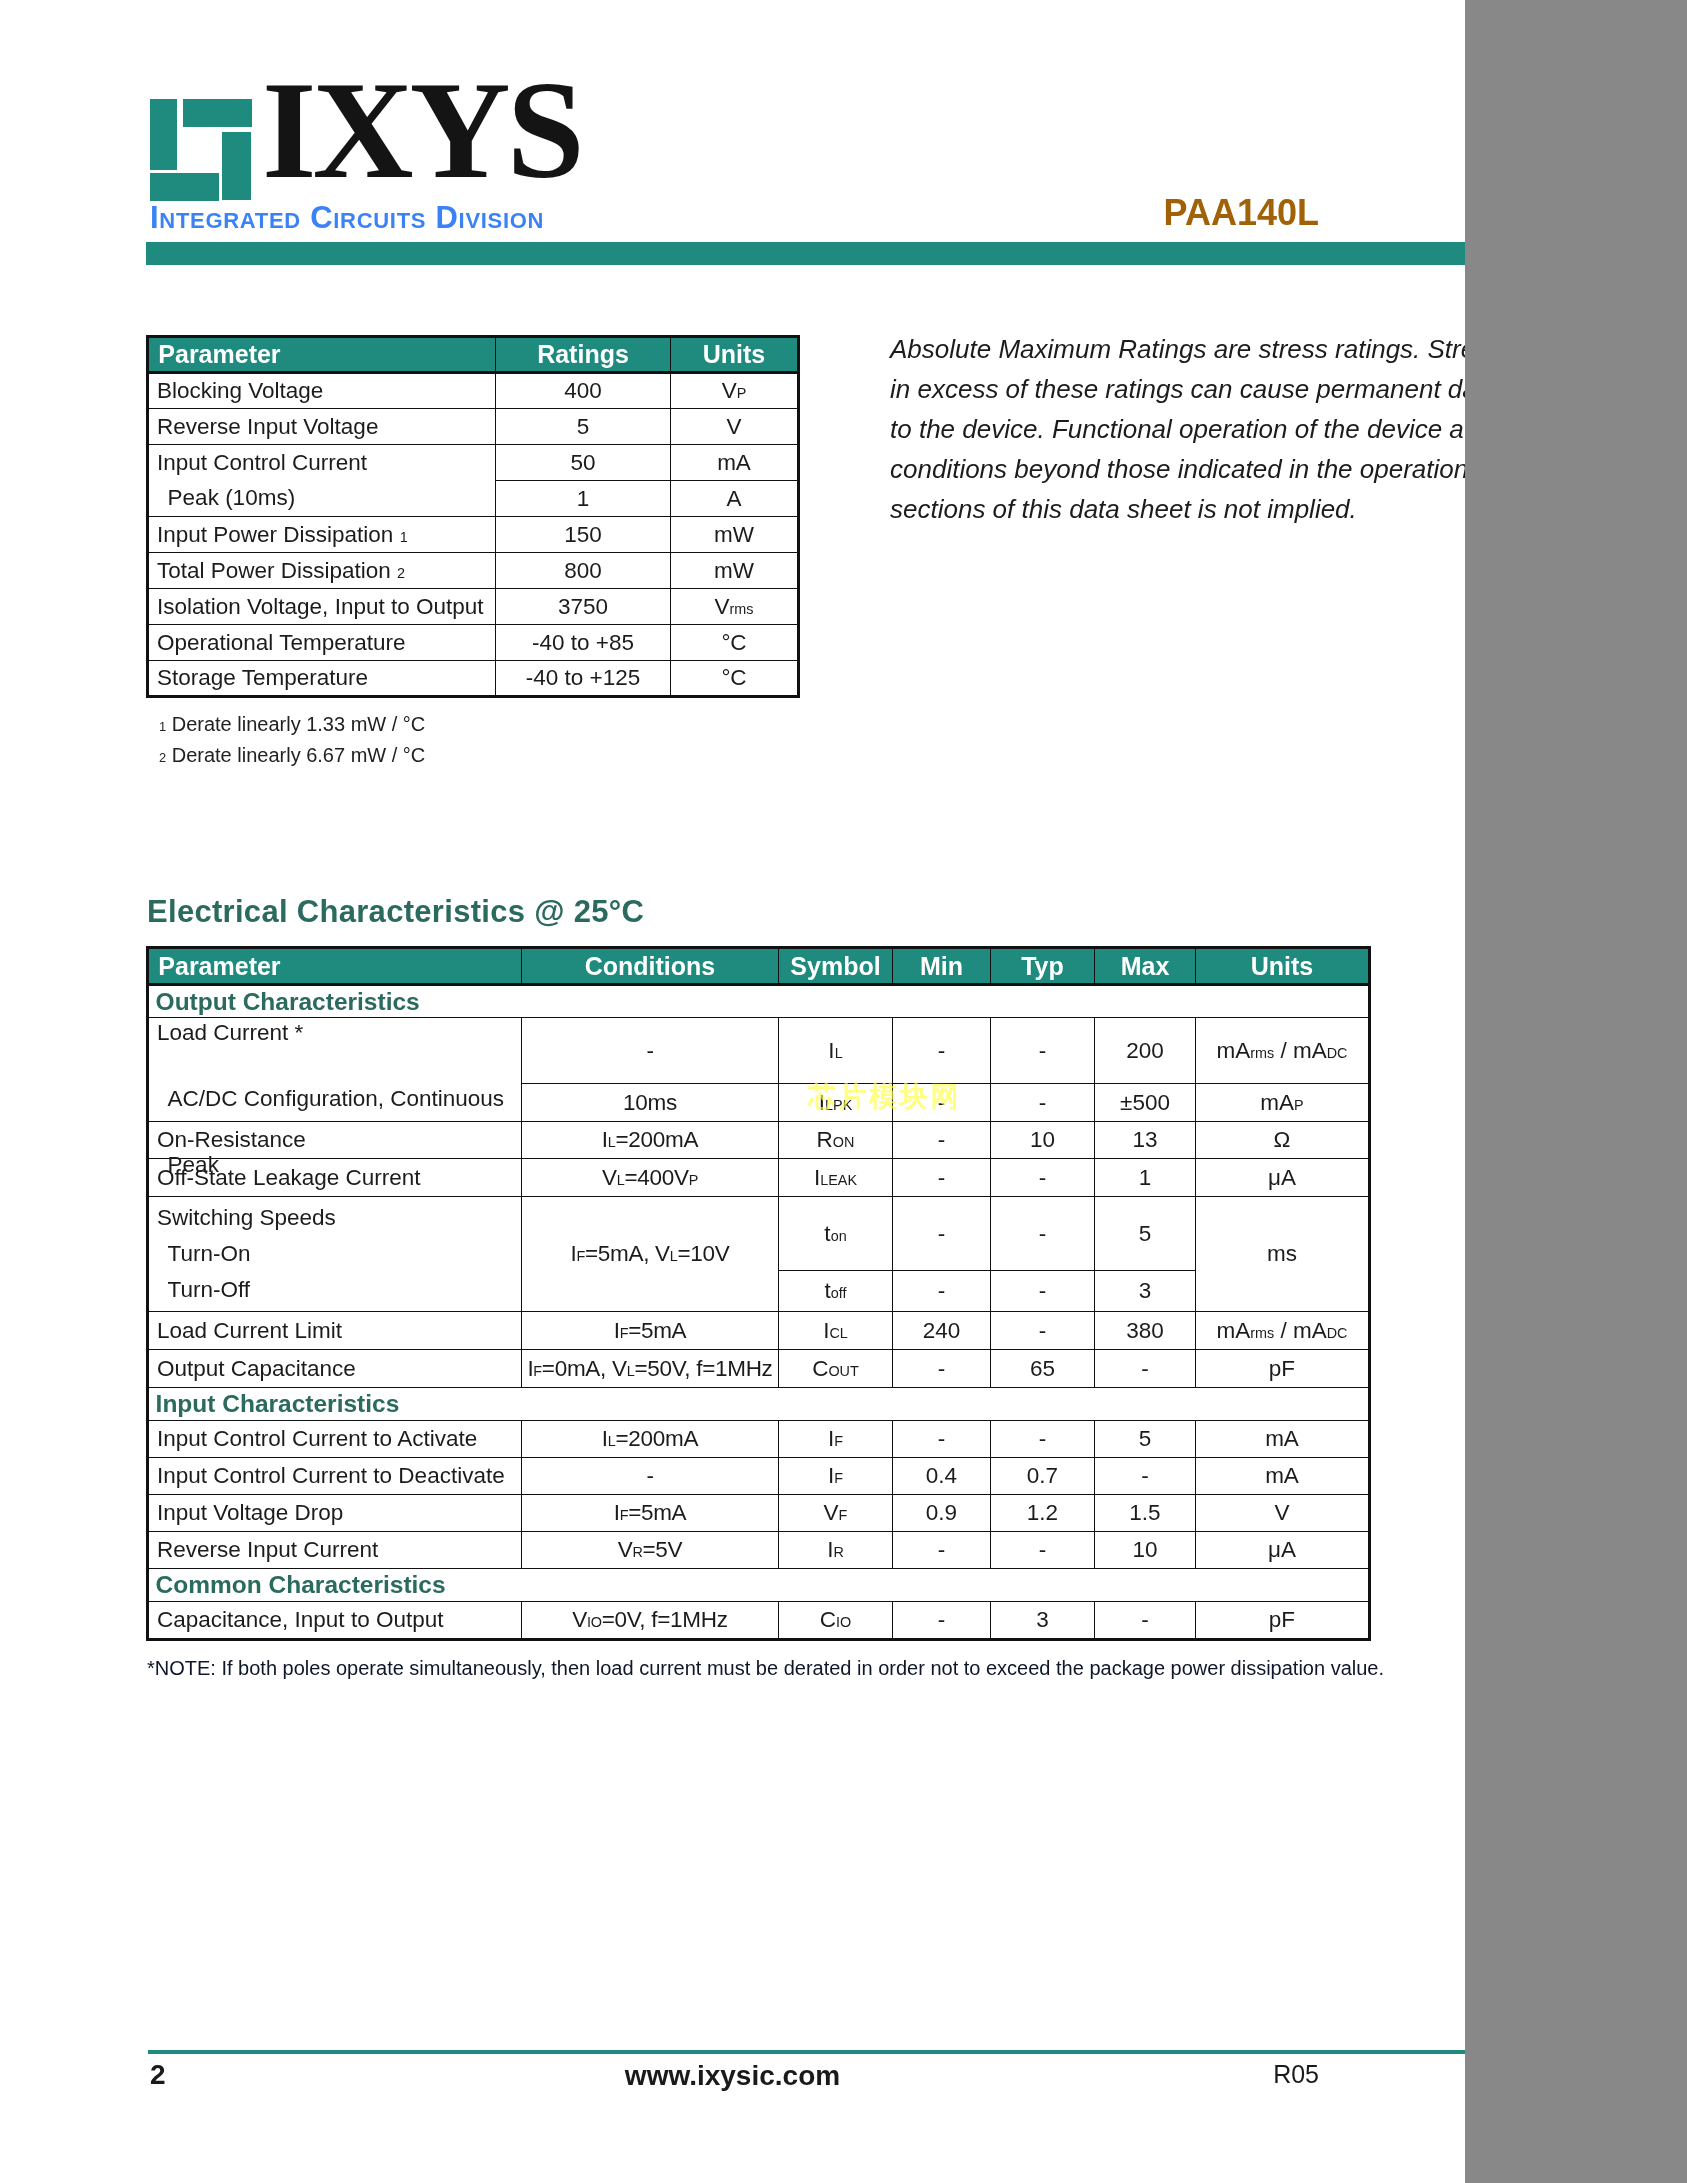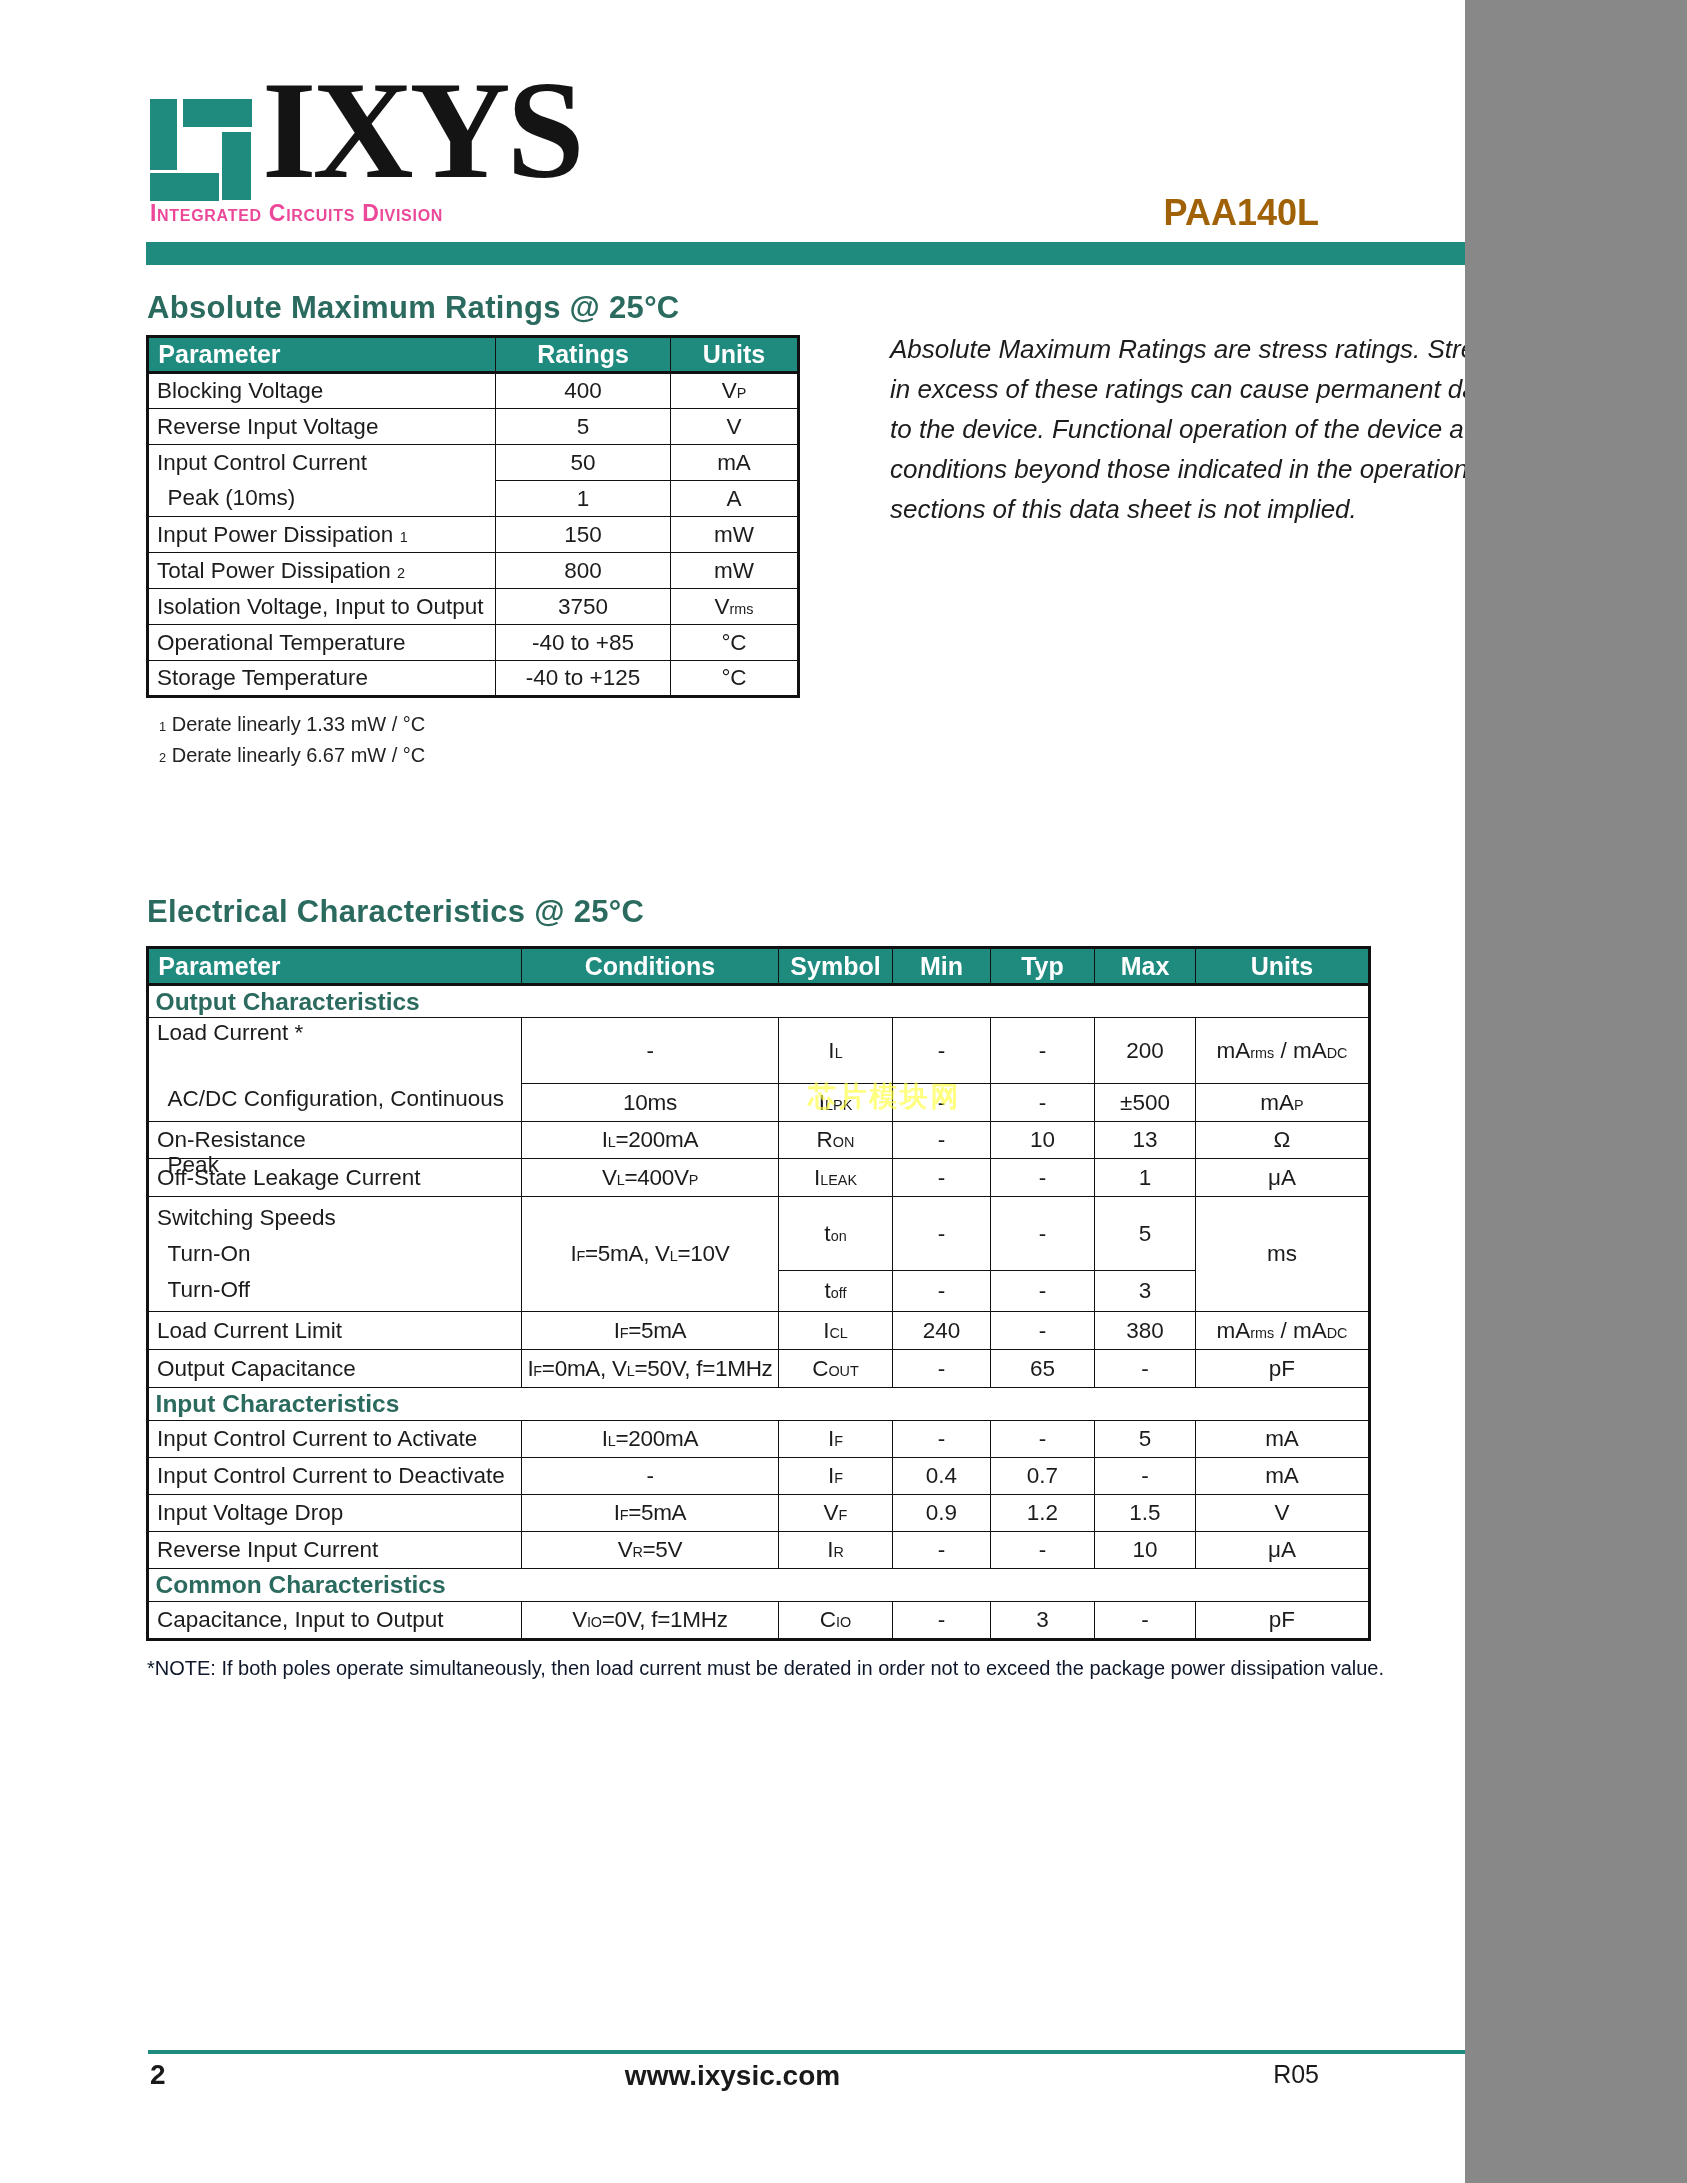--- a/index.html
+++ b/index.html
@@ -22,21 +22,21 @@
   .logo-rect{position:absolute;background:var(--teal);}
   .logo-wordmark{
     position:absolute;left:262px;top:64px;
     font-family:"Liberation Serif",serif;
     font-weight:bold;font-size:140px;line-height:132px;
     letter-spacing:-4px;color:#141414;
   }
   .tagline{
     position:absolute;left:150px;top:200px;
     font-variant:small-caps;font-weight:bold;
-    font-size:23px;letter-spacing:0.7px;color:#ec4899;
+    font-size:31px;letter-spacing:0.7px;color:#3b82f6;
   }
   .part-number{
     position:absolute;right:146px;top:192px;
     font-weight:bold;font-size:36px;color:#a16207;
   }
   .teal-bar{
     position:absolute;left:146px;top:242px;width:1397px;height:22.5px;
     background:var(--teal);
   }
 
@@ -113,21 +113,20 @@
     <div class="logo-rect" style="left:150px;top:99px;width:27px;height:71px;"></div>
     <div class="logo-rect" style="left:183px;top:99px;width:69px;height:28px;"></div>
     <div class="logo-rect" style="left:222px;top:132px;width:29px;height:68px;"></div>
     <div class="logo-rect" style="left:150px;top:173px;width:69px;height:28px;"></div>
   </div>
   <div class="logo-wordmark">IXYS</div>
   <div class="tagline">Integrated Circuits Division</div>
   <div class="part-number">PAA140L</div>
   <div class="teal-bar"></div>
 
-  <div class="sec-title" style="left:147px;top:290px;">Absolute Maximum Ratings @ 25°C</div>
 
   <table class="dtable abs" style="left:146px;top:335px;width:650px;">
     <colgroup>
         <col style="width:348px">
         <col style="width:175px">
         <col style="width:128px">
       </colgroup>
     <thead>
       <tr style="height:36px;">
         <th class="pl">Parameter</th>

